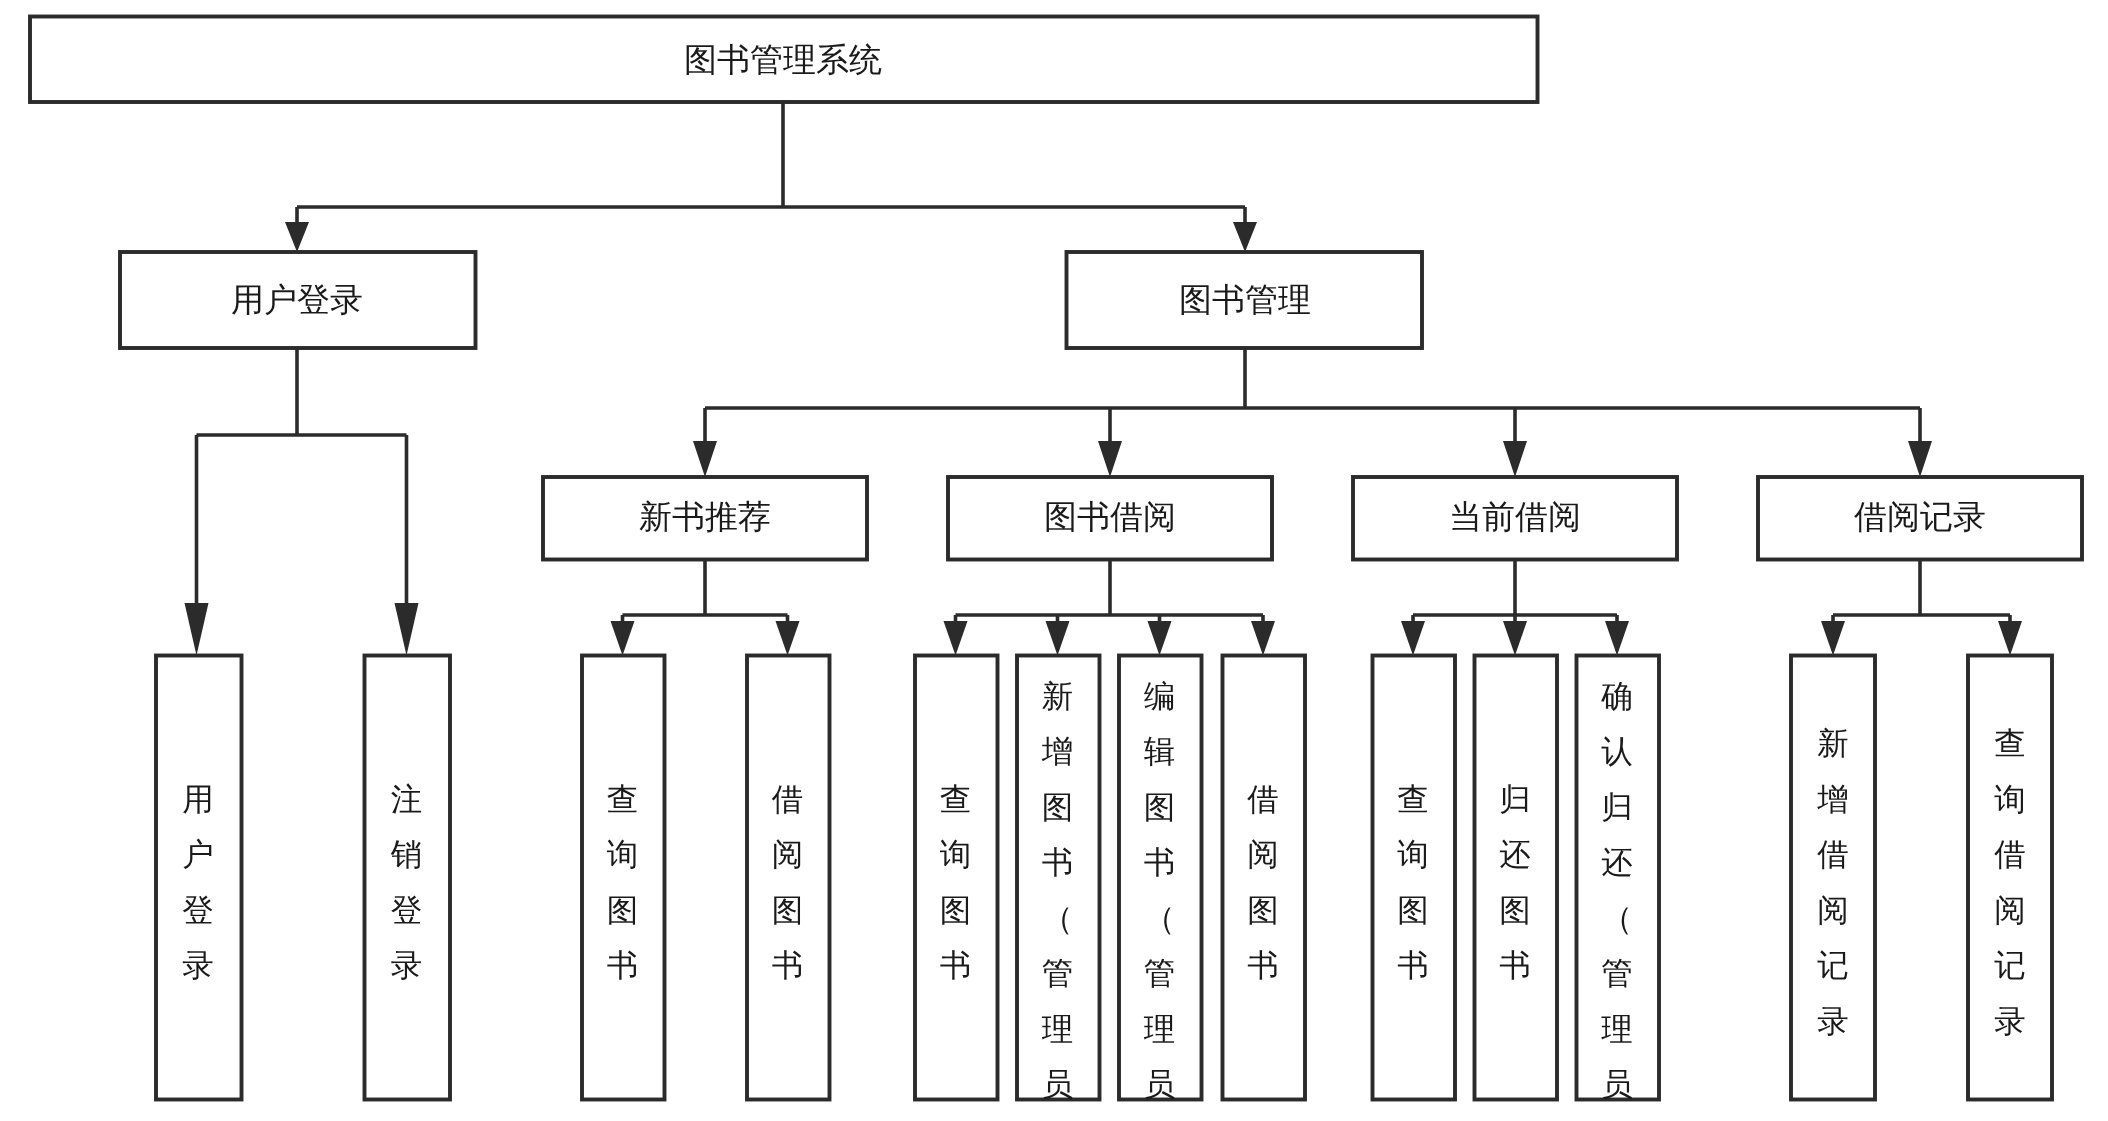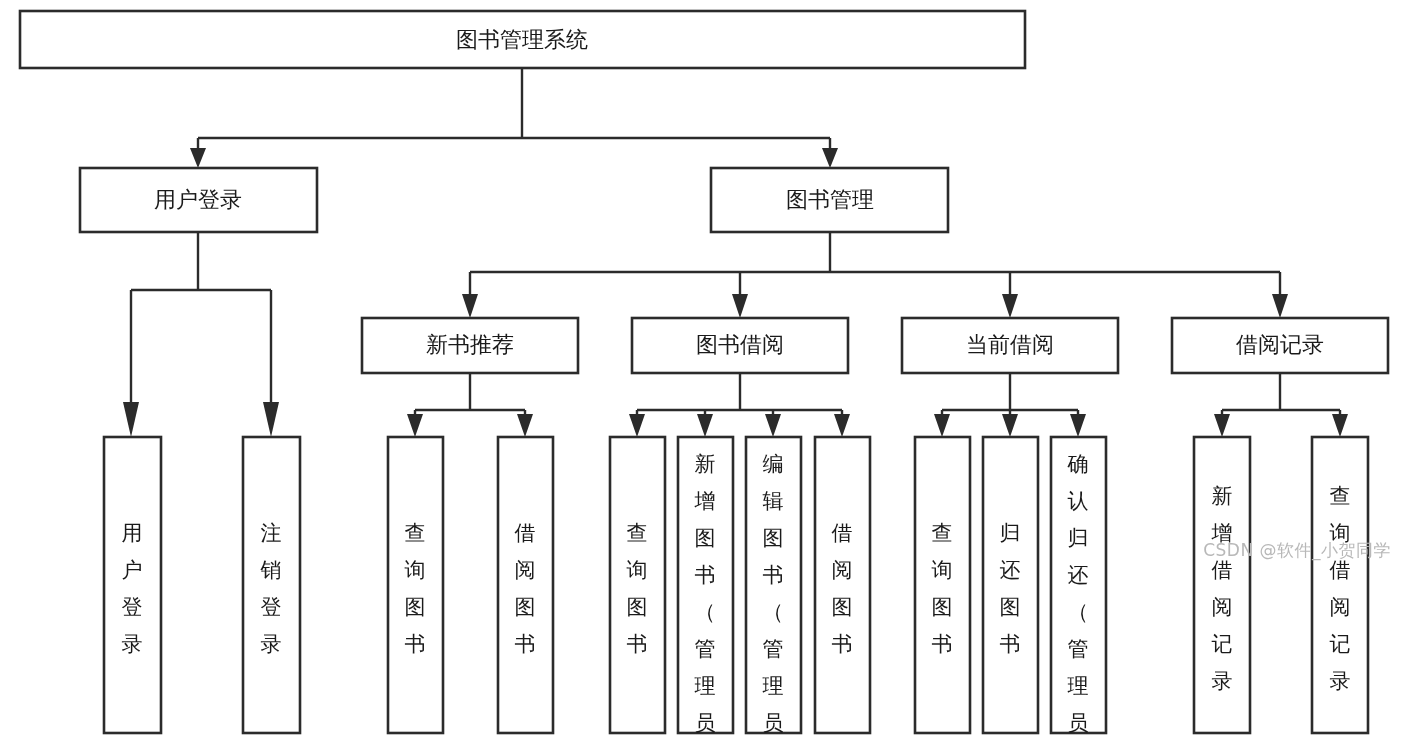--- a/index.html
+++ b/index.html
@@ -241,15 +241,14 @@
       <text class="node-label-vertical" x="1222" y="585"><tspan x="1222" y="502.86">新</tspan><tspan x="1222" y="539.86">增</tspan><tspan x="1222" y="576.86">借</tspan><tspan x="1222" y="613.86">阅</tspan><tspan x="1222" y="650.86">记</tspan><tspan x="1222" y="687.86">录</tspan></text>
     </g>
 
     <g>
       <rect class="node-box" x="1312" y="437" width="56" height="296"></rect>
       <text class="node-label-vertical" x="1340" y="585"><tspan x="1340" y="502.86">查</tspan><tspan x="1340" y="539.86">询</tspan><tspan x="1340" y="576.86">借</tspan><tspan x="1340" y="613.86">阅</tspan><tspan x="1340" y="650.86">记</tspan><tspan x="1340" y="687.86">录</tspan></text>
     </g>
 
   </svg>
 
-  <div class="watermark">CSDN @软件_小贺同学</div>
 
 </div>
 
 </body></html>

